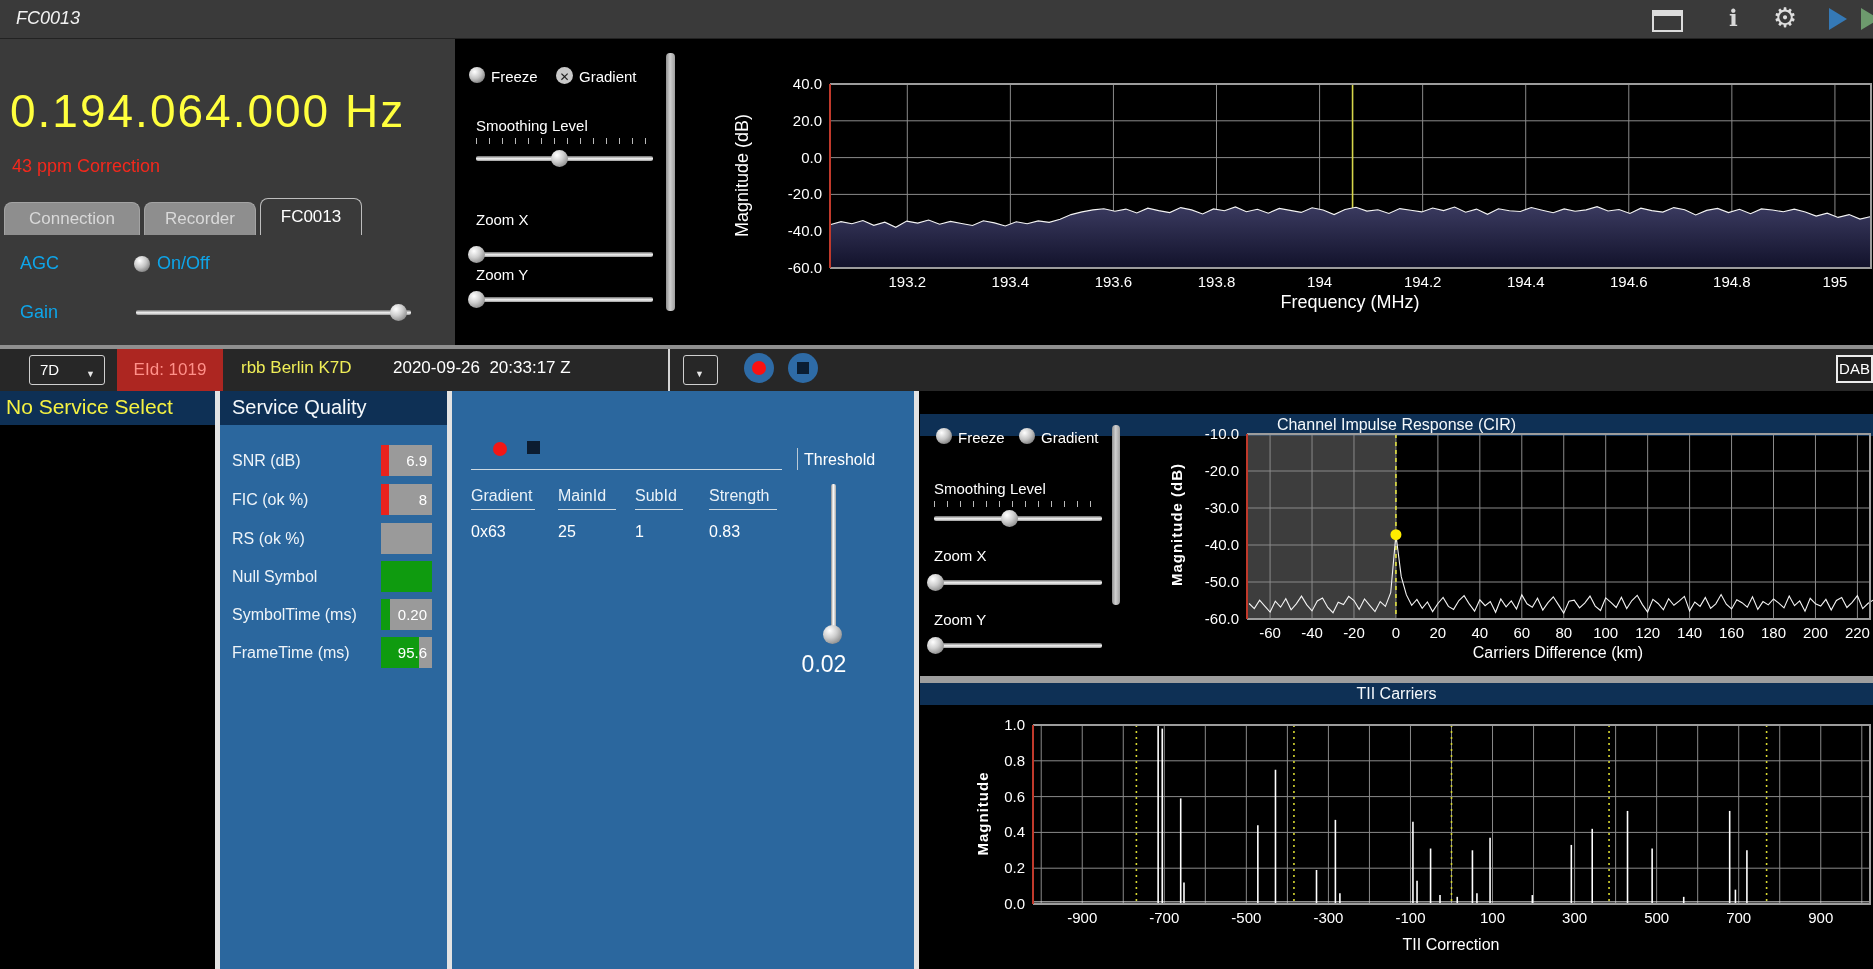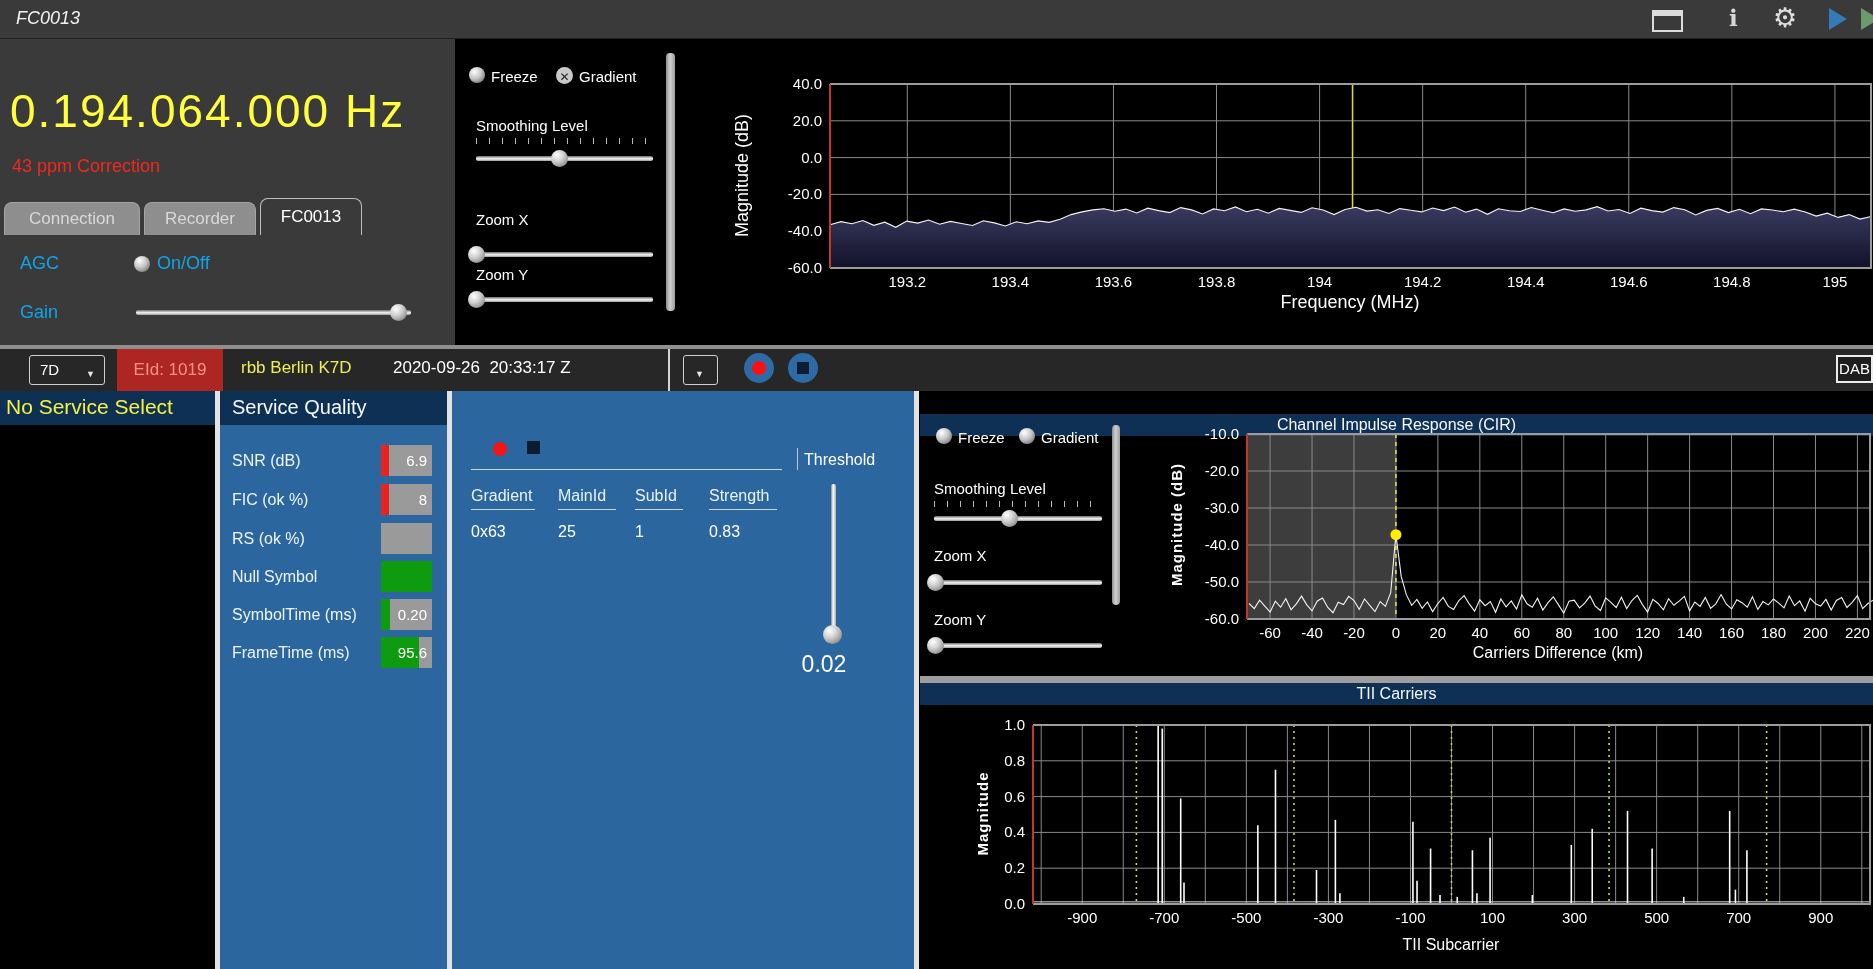--- a/index.html
+++ b/index.html
@@ -397,15 +397,15 @@
         <text x="326.3529411764706" y="218" text-anchor="middle" fill="#fff" font-size="15">-500</text>
         <text x="408.4117647058824" y="218" text-anchor="middle" fill="#fff" font-size="15">-300</text>
         <text x="490.47058823529414" y="218" text-anchor="middle" fill="#fff" font-size="15">-100</text>
         <text x="572.5294117647059" y="218" text-anchor="middle" fill="#fff" font-size="15">100</text>
         <text x="654.5882352941177" y="218" text-anchor="middle" fill="#fff" font-size="15">300</text>
         <text x="736.6470588235294" y="218" text-anchor="middle" fill="#fff" font-size="15">500</text>
         <text x="818.7058823529412" y="218" text-anchor="middle" fill="#fff" font-size="15">700</text>
         <text x="900.7647058823529" y="218" text-anchor="middle" fill="#fff" font-size="15">900</text>
       </svg></div>
   <div class="abs vlabel" style="left:902px;top:805px;width:160px;font-size:15px;font-weight:bold;letter-spacing:1px;">Magnitude</div>
-  <div class="abs" style="left:1351px;top:936px;width:200px;text-align:center;font-size:16px;">TII Subcarrier</div>
+  <div class="abs" style="left:1351px;top:936px;width:200px;text-align:center;font-size:16px;">TII Correction</div>
 
 </div>
 
 </body></html>

